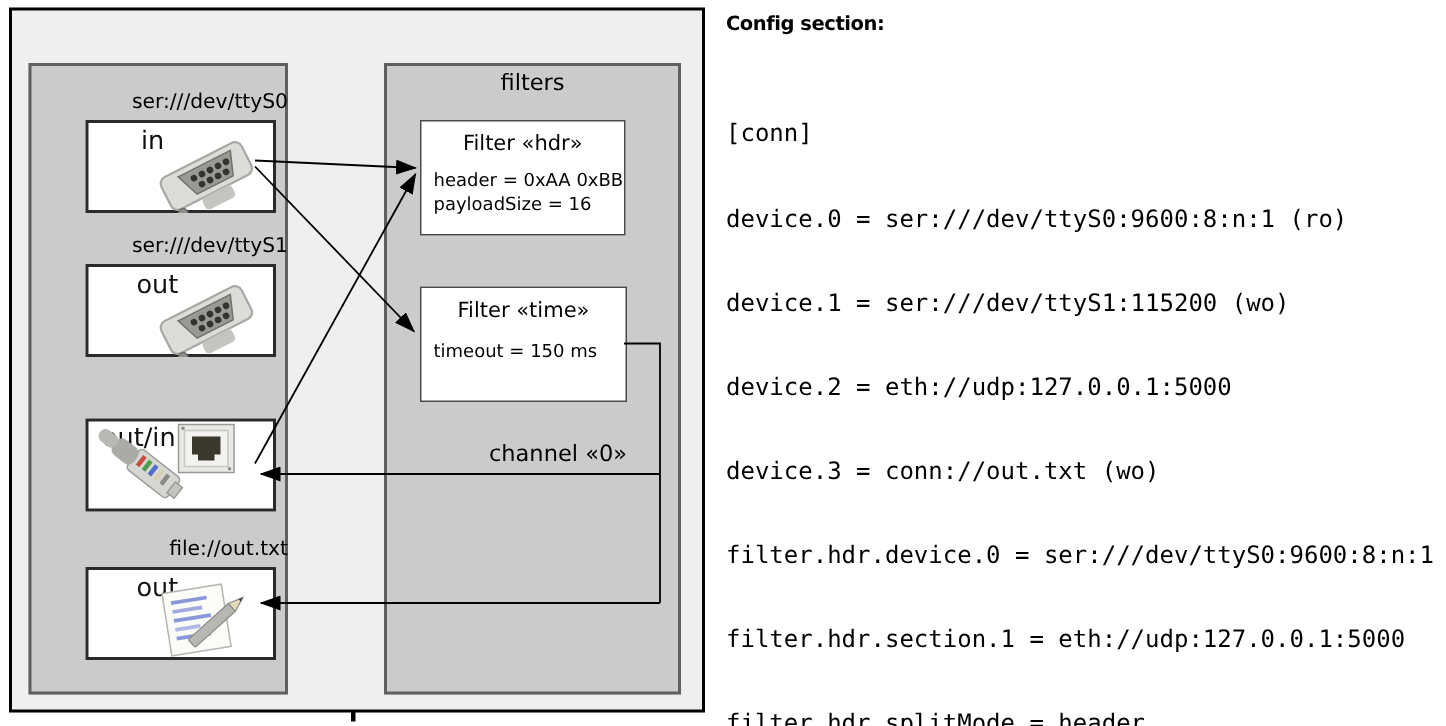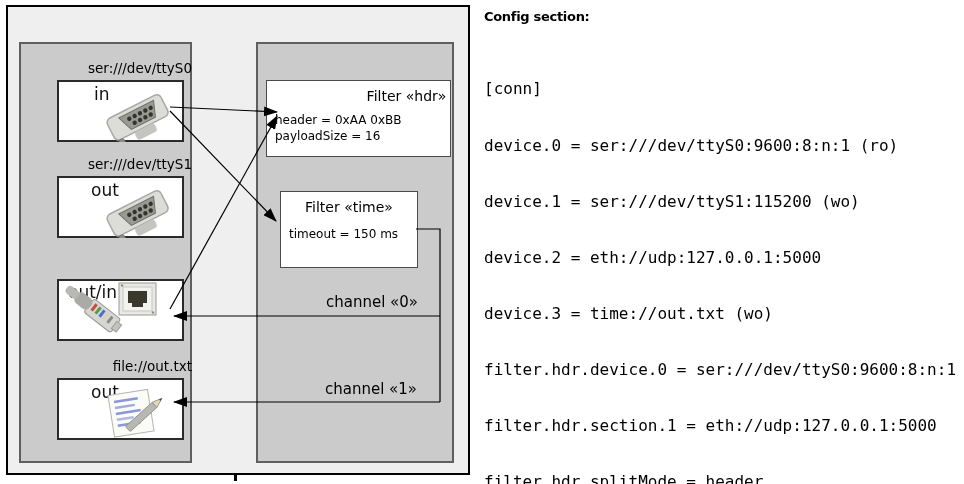--- a/index.html
+++ b/index.html
@@ -44,20 +44,21 @@
 </style>
 </head>
 <body>
 
 <div class="stage">
 
   <div class="outer-box"></div>
 
   <div class="group group-devices"></div>
   <div class="group group-filters"></div>
+  <div class="filters-label">filters</div>
 
   <div class="dev-label" style="top:60px;">ser:///dev/ttyS0</div>
   <div class="dev-box" style="top:80px;">
     <span class="mode-label" style="left:35px;top:4px;">in</span>
     <svg width="82" height="52" style="position:absolute;left:38px;top:8px;" viewBox="0 0 82 52">
       <g transform="rotate(-27 41 26)">
         <rect x="10" y="15" width="60" height="24" rx="5" fill="#dcdcd8" stroke="#a8a8a4" stroke-width="1.5"></rect>
         <path d="M23 19 L62 19 L56 35 L29 35 Z" fill="#9a9a94" stroke="#72726c" stroke-width="1"></path>
         <circle cx="32" cy="24.5" r="2.2" fill="#33332f"></circle>
           <circle cx="38" cy="24.5" r="2.2" fill="#33332f"></circle>
@@ -133,37 +134,36 @@
         <rect x="11" y="36" width="23" height="2.5" fill="#8a97d8"></rect>
       </g>
       <g transform="rotate(-42 38 30)">
         <rect x="18" y="26" width="36" height="7" rx="1" fill="#b8b8b2" stroke="#8a8a86" stroke-width="0.8"></rect>
         <polygon points="54,26 64,29.5 54,33" fill="#e4d8b8" stroke="#8a8a86" stroke-width="0.8"></polygon>
         <polygon points="61,28.4 64,29.5 61,30.6" fill="#44423a"></polygon>
       </g>
     </svg>
   </div>
 
-  <div class="filter-box" style="left:266px;top:80px;width:135px;height:75px;padding-left:48px;">
+  <div class="filter-box" style="left:280px;top:80px;width:135px;height:75px;">
     <div class="filter-title">Filter «hdr»</div>
     <div class="filter-attrs">
       <div>header = 0xAA 0xBB</div>
       <div>payloadSize = 16</div>
     </div>
   </div>
 
   <div class="filter-box" style="left:280px;top:191px;width:136px;height:75px;">
     <div class="filter-title">Filter «time»</div>
     <div class="filter-attrs" style="top:34px;">
       <div>timeout = 150 ms</div>
     </div>
   </div>
 
   <div class="chan-label" style="left:300px;top:293px;width:118px;">channel «0»</div>
-  <div class="chan-label" style="left:300px;top:380px;width:117px;">channel «1»</div>
 
   <svg class="wires" width="480" height="484" viewBox="0 0 480 484">
     <defs>
       <marker id="arr" markerWidth="14" markerHeight="10" refX="13" refY="5" orient="auto" markerUnits="userSpaceOnUse">
         <path d="M0,0 L14,5 L0,10 Z" fill="#000"></path>
       </marker>
     </defs>
     <line x1="170" y1="107" x2="277" y2="112" stroke="#000" stroke-width="1.2" marker-end="url(#arr)"></line>
     <line x1="170" y1="111" x2="276" y2="221" stroke="#000" stroke-width="1.2" marker-end="url(#arr)"></line>
     <line x1="170" y1="309" x2="277" y2="116" stroke="#000" stroke-width="1.2" marker-end="url(#arr)"></line>
@@ -173,21 +173,21 @@
   </svg>
 
   <div class="boundary-tick"></div>
 
   <div class="config-heading">Config section:</div>
   <div class="config-body">
     <div>[conn]</div>
     <div>device.0 = ser:///dev/ttyS0:9600:8:n:1 (ro)</div>
     <div>device.1 = ser:///dev/ttyS1:115200 (wo)</div>
     <div>device.2 = eth://udp:127.0.0.1:5000</div>
-    <div>device.3 = time://out.txt (wo)</div>
+    <div>device.3 = conn://out.txt (wo)</div>
     <div>filter.hdr.device.0 = ser:///dev/ttyS0:9600:8:n:1</div>
     <div>filter.hdr.section.1 = eth://udp:127.0.0.1:5000</div>
     <div>filter.hdr.splitMode = header</div>
     
     
     
     
     
     
     

